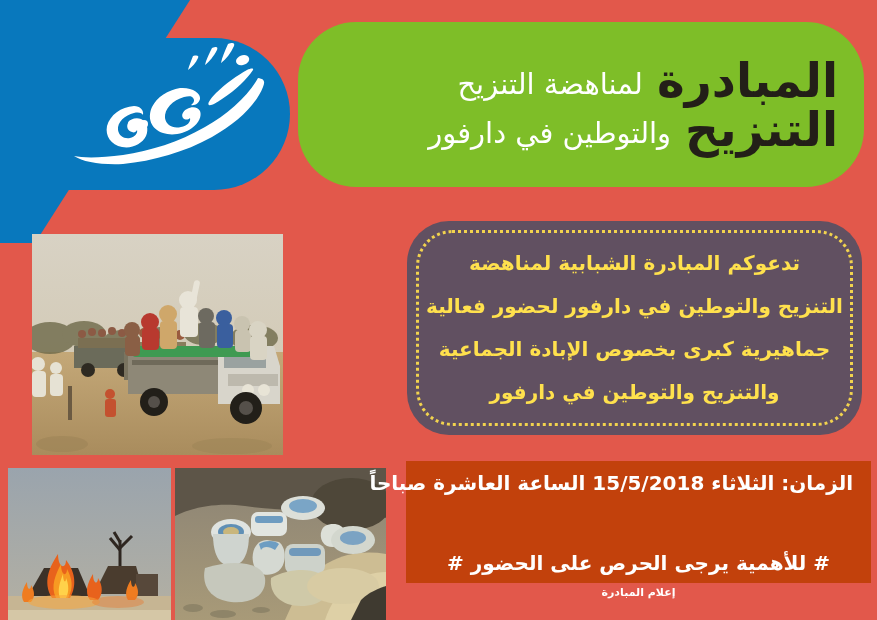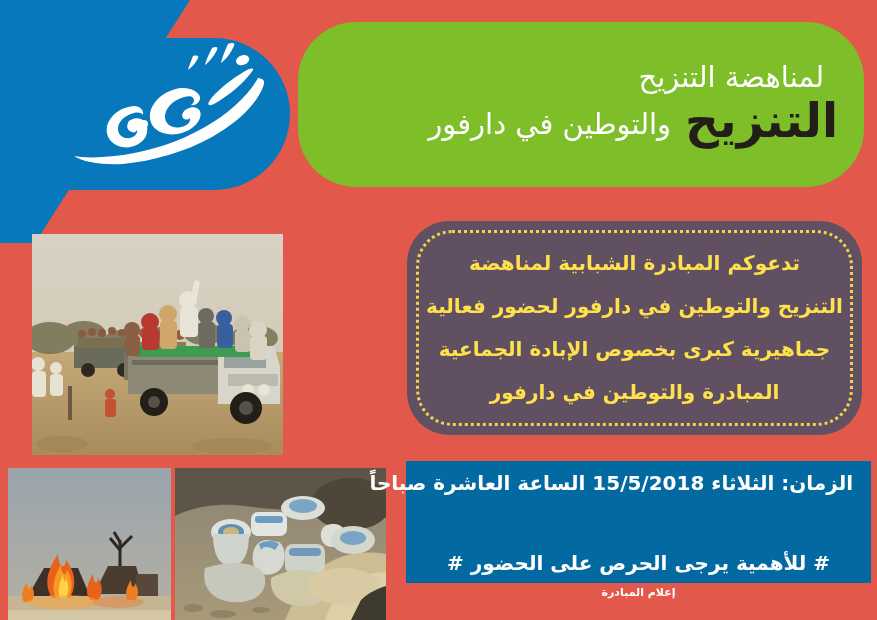--- a/index.html
+++ b/index.html
@@ -169,21 +169,21 @@
     white-space: nowrap;
   }
 
   
   .info-box {
     position: absolute;
     left: 406px;
     top: 461px;
     width: 465px;
     height: 122px;
-    background: #0369a1;
+    background: #c2410c;
     box-sizing: border-box;
     padding: 10px 18px 8px 18px;
     display: flex;
     flex-direction: column;
     align-items: flex-end;
     justify-content: center;
     gap: 10px;
   }
 
   .info-line {
@@ -242,20 +242,21 @@
         <path d="M150 8c-3 6-6 12-7 17 4-3 9-9 12-15 1-3 0-4-5-2z"></path>
         <path d="M166 4c-3 7-6 13-7 19 5-4 10-10 13-17 1-3-1-4-6-2z"></path>
         <path d="M131 16c-2 5-4 10-5 14 4-3 8-7 10-12 1-2 0-3-5-2z"></path>
         <path d="M178 16c4-2 8-1 9 2 1 3-2 6-6 7-4 1-7-1-7-4 0-2 2-4 4-5z"></path>
       </g>
     </svg>
   </div>
 
   <div class="header-banner">
     <div class="header-line">
+      <span class="title-big">المبادرة</span>
       <span class="title-sub">لمناهضة التنزيح</span>
     </div>
     <div class="header-line">
       <span class="title-big">التنزيح</span>
       <span class="title-sub">والتوطين في دارفور</span>
     </div>
   </div>
 
   <div class="photo photo-convoy">
     <svg viewBox="0 0 251 221" preserveAspectRatio="none" xmlns="http://www.w3.org/2000/svg" aria-hidden="true">
@@ -483,21 +484,21 @@
         <ellipse cx="48" cy="146" rx="13" ry="4"></ellipse>
         <ellipse cx="86" cy="142" rx="9" ry="3"></ellipse>
       </g>
     </svg>
   </div>
 
   <div class="body-box">
     <div class="body-line">تدعوكم المبادرة الشبابية لمناهضة</div>
     <div class="body-line">التنزيح والتوطين في دارفور لحضور فعالية</div>
     <div class="body-line">جماهيرية كبرى بخصوص الإبادة الجماعية</div>
-    <div class="body-line">المبادرة  والتوطين في دارفور</div>
+    <div class="body-line">والتنزيح  والتوطين في دارفور</div>
   </div>
 
   <div class="info-box">
     <div class="info-line">الزمان: الثلاثاء  15/5/2018 الساعة العاشرة صباحاً</div>
     <div class="info-line center">#  للأهمية يرجى الحرص على الحضور  #</div>
   </div>
 
   <div class="footer-credit">إعلام المبادرة</div>
 
 </div>

